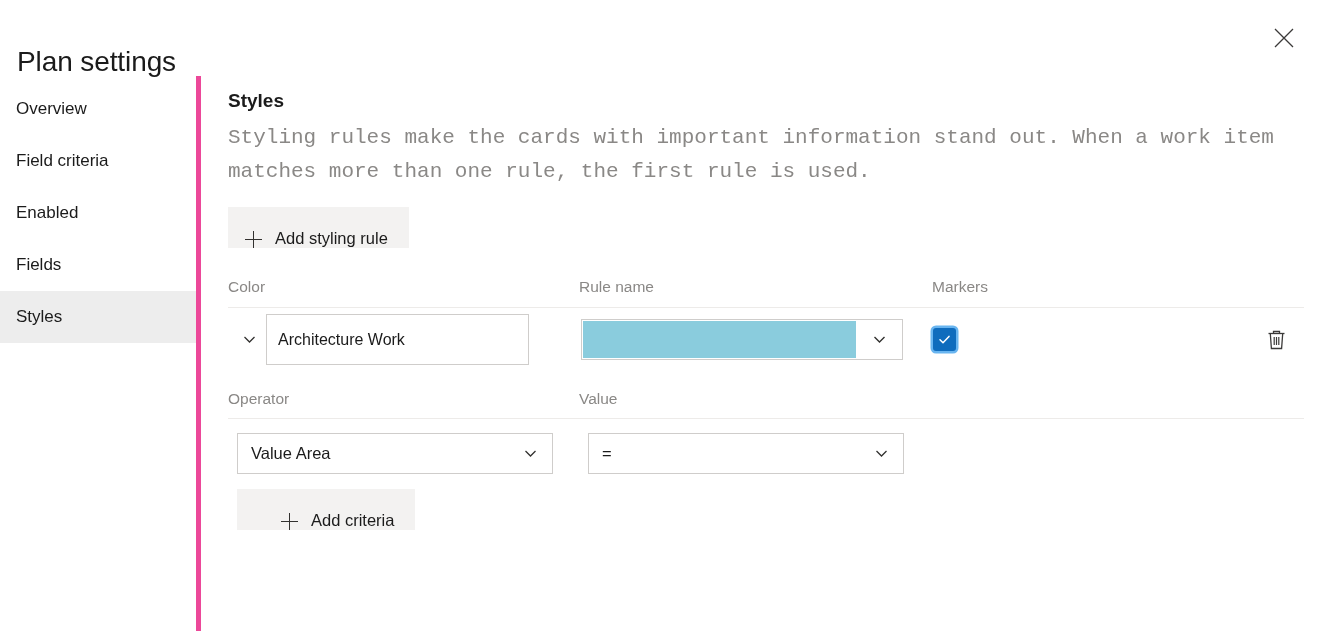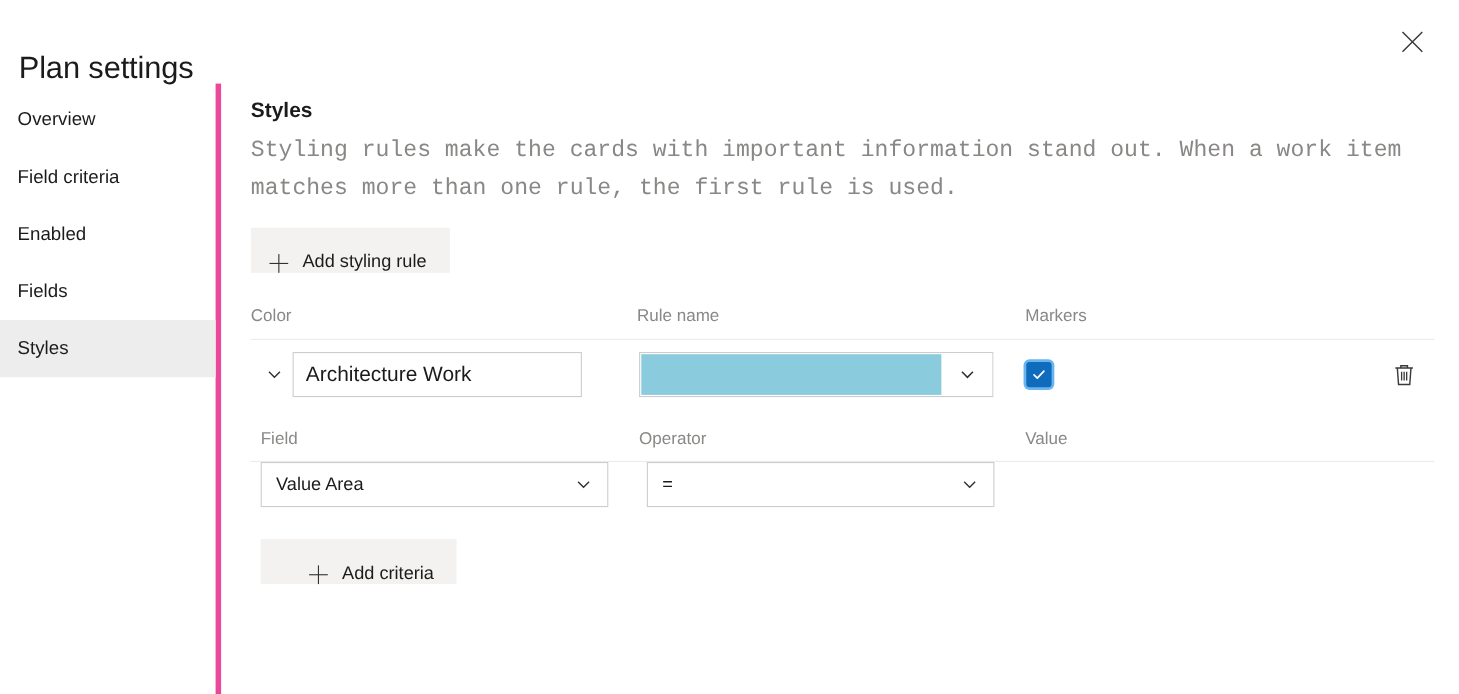--- a/index.html
+++ b/index.html
@@ -160,25 +160,25 @@
     flex: 0 0 34px;
     display: flex;
     align-items: center;
     justify-content: center;
     cursor: pointer;
     margin-left: 4px;
   }
   .rule-name-cell { width: 315px; flex: 0 0 315px; }
   .text-input {
     width: 263px;
-    height: 41px;
+    height: 51px;
     border: 1px solid #cfcdcb;
     background: #ffffff;
     font-family: inherit;
-    font-size: 19px;
+    font-size: 16px;
     color: #1b1b1b;
     padding: 0 11px;
     outline: none;
   }
   .color-cell { width: 352px; flex: 0 0 352px; }
   .color-picker {
     width: 322px;
     height: 41px;
     border: 1px solid #cfcdcb;
     display: flex;
@@ -217,20 +217,21 @@
     flex: 0 0 56px;
     display: flex;
     align-items: center;
     justify-content: center;
     cursor: pointer;
   }
 
   
   .criteria-row {
     display: flex;
+    align-items: center;
     height: 70px;
     padding-left: 9px;
   }
   .dropdown {
     height: 41px;
     border: 1px solid #cfcdcb;
     background: #ffffff;
     display: flex;
     align-items: center;
     justify-content: space-between;
@@ -333,21 +334,20 @@
           <path d="M2.5 4.5 H18.5" stroke="#3b3a39" stroke-width="1.3" fill="none"></path>
           <path d="M7.5 4.5 V2.5 H13.5 V4.5" stroke="#3b3a39" stroke-width="1.3" fill="none"></path>
           <path d="M4.3 4.5 L5.4 19.5 H15.6 L16.7 4.5" stroke="#3b3a39" stroke-width="1.3" fill="none"></path>
           <path d="M8.2 8 V16 M10.5 8 V16 M12.8 8 V16" stroke="#3b3a39" stroke-width="1.2" fill="none"></path>
         </svg>
       </div>
     </div>
 
     
     <div class="grid-header sub">
-      <div class="col-label col-field">Field</div>
       <div class="col-label col-operator">Operator</div>
       <div class="col-label col-value">Value</div>
     </div>
 
     
     <div class="criteria-row">
       <div class="dropdown dd-field">
         <span class="dd-text">Value Area</span>
         <svg width="17" height="17" viewBox="0 0 17 17">
           <path d="M3.5 6 L8.5 11 L13.5 6" stroke="#32312f" stroke-width="1.25" fill="none"></path>

